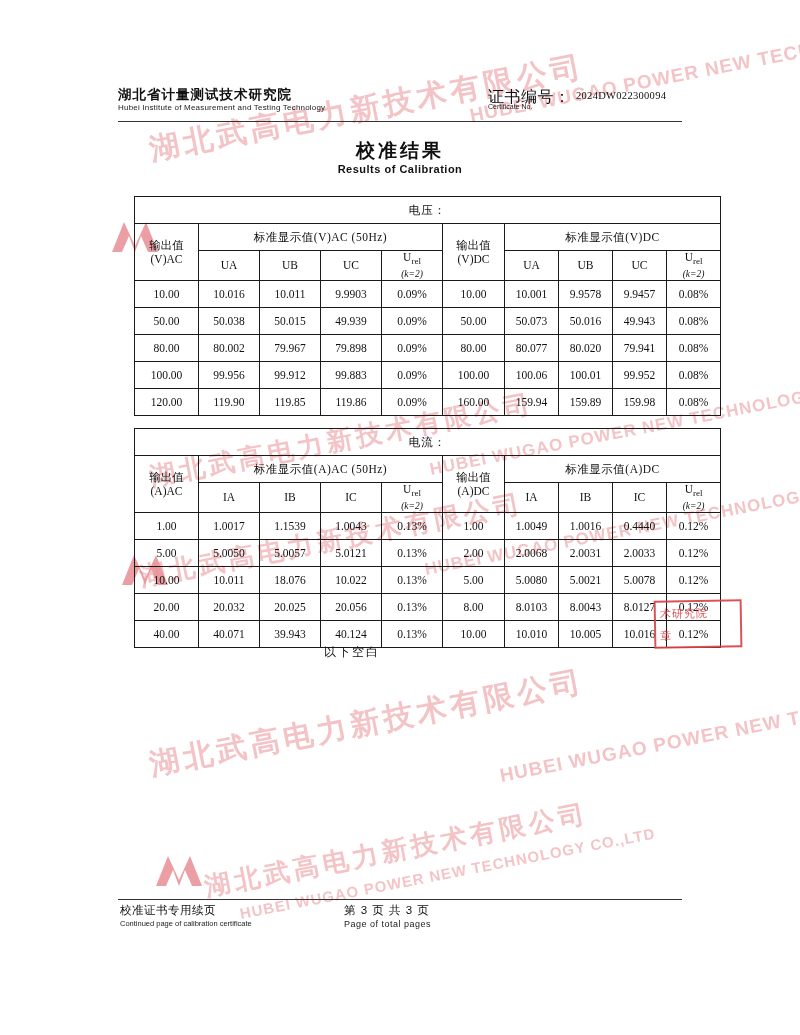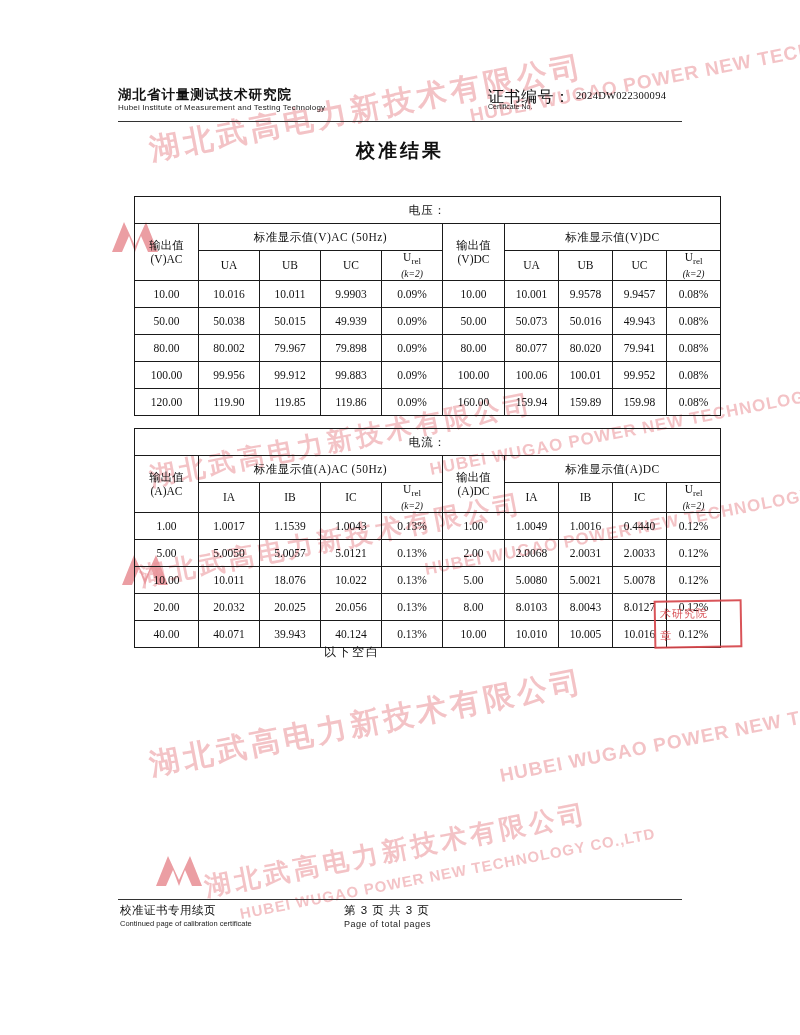--- a/index.html
+++ b/index.html
@@ -307,20 +307,21 @@
 
   <div class="hdr">
     <div class="hdr-cn">湖北省计量测试技术研究院</div>
     <div class="hdr-en">Hubei Institute of Measurement and Testing Technology</div>
     <div class="hdr-certlabel">证书编号：</div>
     <div class="hdr-certlabel-en">Certificate No.</div>
     <div class="hdr-certno">2024DW022300094</div>
   </div>
 
   <div class="title-cn">校准结果</div>
+  <div class="title-en">Results of Calibration</div>
 
   <div class="tblwrap" style="top:196px;">
     <table class="cal">
       <colgroup>
         <col style="width:64px">
           <col style="width:61px">
           <col style="width:61px">
           <col style="width:61px">
           <col style="width:61px">
         <col style="width:62px">

